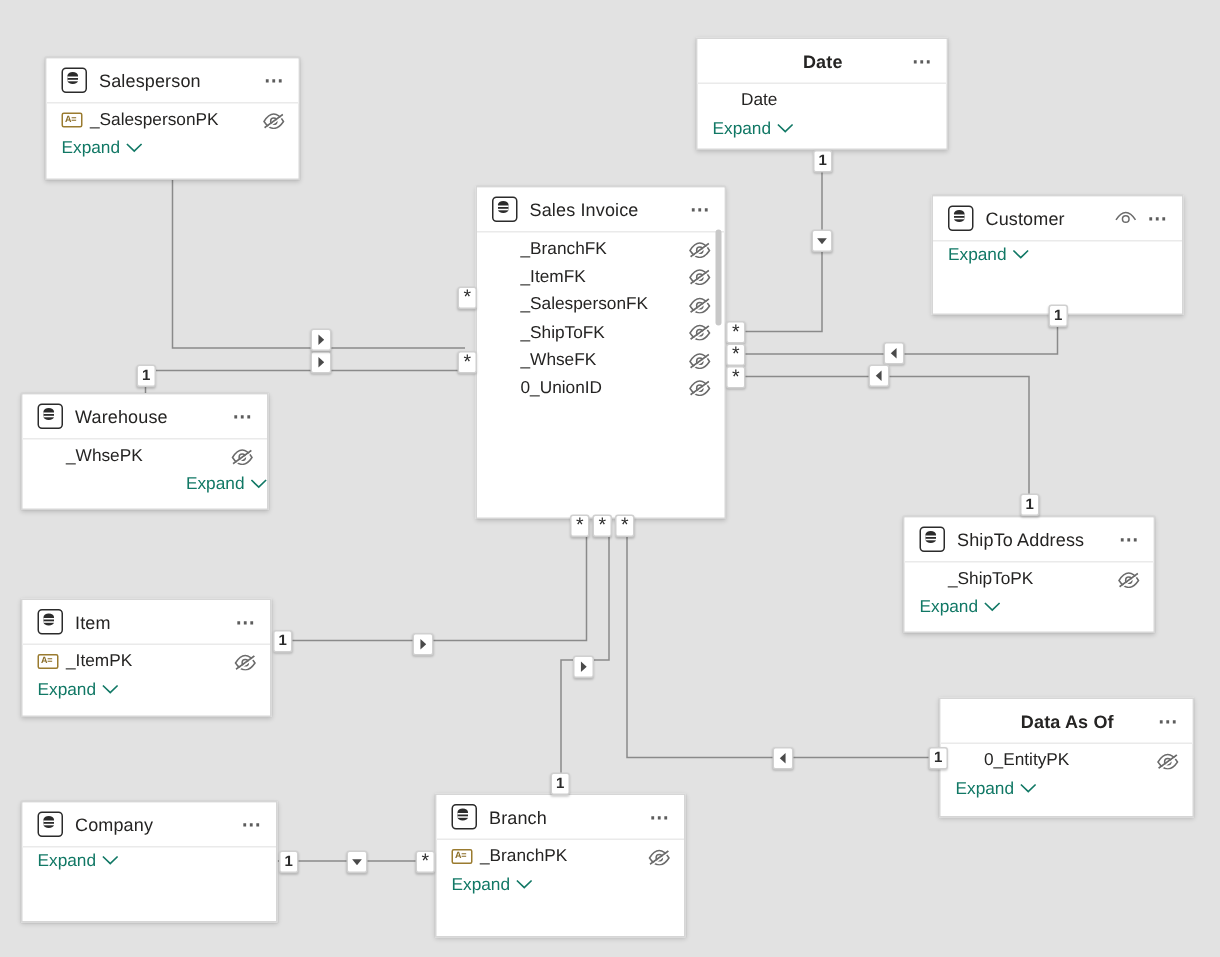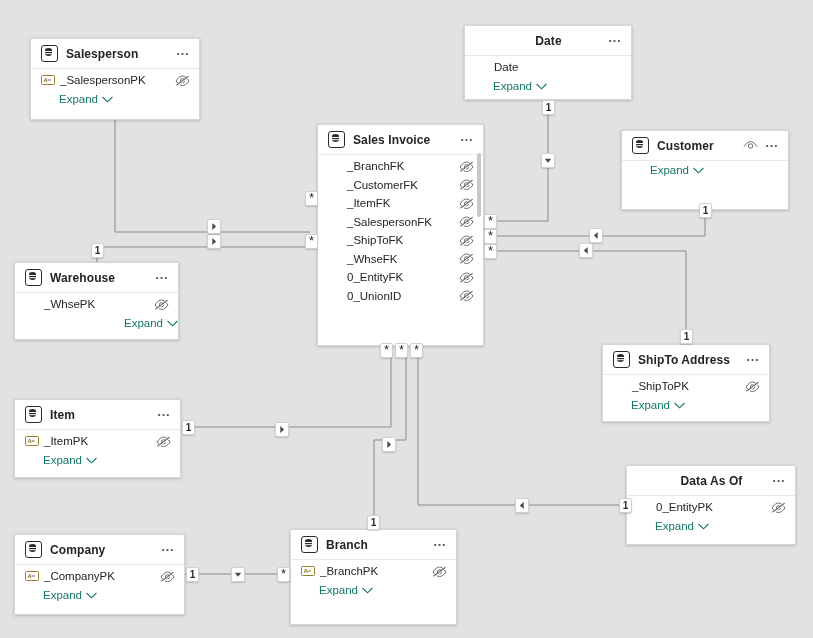--- a/index.html
+++ b/index.html
@@ -45,21 +45,21 @@
     content:"";position:absolute;left:3px;top:2.3px;
     width:7px;height:8px;background:#2b2b2b;
     border-radius:3.5px/2.4px;
   }
   .ticon:after{
     content:"";position:absolute;left:3px;top:5.4px;
     width:7px;height:1px;background:#fff;
     box-shadow:0 2.2px 0 0 #fff;
   }
   .ttitle{
-    font-size:12px;font-weight:700;color:#252423;
+    font-size:12px;font-weight:400;color:#252423;
     white-space:nowrap;letter-spacing:.1px;
   }
   .thead.centered .ttitle{font-weight:600;}
   .thead-right{margin-left:auto;display:flex;align-items:center;gap:7px;}
   .thead.centered .thead-right{position:absolute;right:9px;top:50%;transform:translateY(-50%);}
   .dots{
     font-size:13px;line-height:8px;color:#5c5c5c;letter-spacing:1px;
     font-weight:700;cursor:pointer;
   }
 
@@ -82,21 +82,21 @@
   .ficon i{
     position:absolute;left:1.4px;top:1.2px;
     font-style:normal;font-size:6px;line-height:6px;
     color:#8a6d28;font-weight:700;letter-spacing:-.2px;
   }
   .ficon-sp{width:14px;flex:0 0 14px;margin-right:5px;}
   .fname{white-space:nowrap;}
   .frighticon{margin-left:auto;}
 
   .foot{
-    padding:3px 0 0 10px;height:22px;box-sizing:border-box;margin-left:18px;
+    padding:3px 0 0 10px;height:22px;box-sizing:border-box;
   }
   .footlink{
     color:#117865;font-size:11.5px;cursor:pointer;
     display:inline-flex;align-items:center;gap:4px;
   }
   .chev{display:inline-block;}
 
   
   .vscroll{
     position:absolute;right:2px;
@@ -206,32 +206,20 @@
             <svg width="15" height="11" viewBox="0 0 15 11">
               <path d="M1 6 C3.2 2.4 6 1 7.5 1 C9 1 11.8 2.4 14 6 C11.8 9.3 9 10.6 7.5 10.6 C6 10.6 3.2 9.3 1 6 Z" fill="none" stroke="#6b6b6b" stroke-width="1"></path>
               <circle cx="7.5" cy="5.8" r="2.1" fill="none" stroke="#6b6b6b" stroke-width="1"></circle>
               <line x1="1.4" y1="10.2" x2="13.6" y2="1.3" stroke="#6b6b6b" stroke-width="1.2"></line>
               <line x1="2.3" y1="10.9" x2="14.5" y2="2.0" stroke="#ffffff" stroke-width="0.9"></line>
             </svg>
           </span>
         </div>
         <div class="row">
           <span class="ficon-sp"></span>
-          <span class="fname">_CustomerFK</span>
-          <span class="eye frighticon">
-            <svg width="15" height="11" viewBox="0 0 15 11">
-              <path d="M1 6 C3.2 2.4 6 1 7.5 1 C9 1 11.8 2.4 14 6 C11.8 9.3 9 10.6 7.5 10.6 C6 10.6 3.2 9.3 1 6 Z" fill="none" stroke="#6b6b6b" stroke-width="1"></path>
-              <circle cx="7.5" cy="5.8" r="2.1" fill="none" stroke="#6b6b6b" stroke-width="1"></circle>
-              <line x1="1.4" y1="10.2" x2="13.6" y2="1.3" stroke="#6b6b6b" stroke-width="1.2"></line>
-              <line x1="2.3" y1="10.9" x2="14.5" y2="2.0" stroke="#ffffff" stroke-width="0.9"></line>
-            </svg>
-          </span>
-        </div>
-        <div class="row">
-          <span class="ficon-sp"></span>
           <span class="fname">_ItemFK</span>
           <span class="eye frighticon">
             <svg width="15" height="11" viewBox="0 0 15 11">
               <path d="M1 6 C3.2 2.4 6 1 7.5 1 C9 1 11.8 2.4 14 6 C11.8 9.3 9 10.6 7.5 10.6 C6 10.6 3.2 9.3 1 6 Z" fill="none" stroke="#6b6b6b" stroke-width="1"></path>
               <circle cx="7.5" cy="5.8" r="2.1" fill="none" stroke="#6b6b6b" stroke-width="1"></circle>
               <line x1="1.4" y1="10.2" x2="13.6" y2="1.3" stroke="#6b6b6b" stroke-width="1.2"></line>
               <line x1="2.3" y1="10.9" x2="14.5" y2="2.0" stroke="#ffffff" stroke-width="0.9"></line>
             </svg>
           </span>
         </div>
@@ -255,32 +243,20 @@
               <path d="M1 6 C3.2 2.4 6 1 7.5 1 C9 1 11.8 2.4 14 6 C11.8 9.3 9 10.6 7.5 10.6 C6 10.6 3.2 9.3 1 6 Z" fill="none" stroke="#6b6b6b" stroke-width="1"></path>
               <circle cx="7.5" cy="5.8" r="2.1" fill="none" stroke="#6b6b6b" stroke-width="1"></circle>
               <line x1="1.4" y1="10.2" x2="13.6" y2="1.3" stroke="#6b6b6b" stroke-width="1.2"></line>
               <line x1="2.3" y1="10.9" x2="14.5" y2="2.0" stroke="#ffffff" stroke-width="0.9"></line>
             </svg>
           </span>
         </div>
         <div class="row">
           <span class="ficon-sp"></span>
           <span class="fname">_WhseFK</span>
-          <span class="eye frighticon">
-            <svg width="15" height="11" viewBox="0 0 15 11">
-              <path d="M1 6 C3.2 2.4 6 1 7.5 1 C9 1 11.8 2.4 14 6 C11.8 9.3 9 10.6 7.5 10.6 C6 10.6 3.2 9.3 1 6 Z" fill="none" stroke="#6b6b6b" stroke-width="1"></path>
-              <circle cx="7.5" cy="5.8" r="2.1" fill="none" stroke="#6b6b6b" stroke-width="1"></circle>
-              <line x1="1.4" y1="10.2" x2="13.6" y2="1.3" stroke="#6b6b6b" stroke-width="1.2"></line>
-              <line x1="2.3" y1="10.9" x2="14.5" y2="2.0" stroke="#ffffff" stroke-width="0.9"></line>
-            </svg>
-          </span>
-        </div>
-        <div class="row">
-          <span class="ficon-sp"></span>
-          <span class="fname">0_EntityFK</span>
           <span class="eye frighticon">
             <svg width="15" height="11" viewBox="0 0 15 11">
               <path d="M1 6 C3.2 2.4 6 1 7.5 1 C9 1 11.8 2.4 14 6 C11.8 9.3 9 10.6 7.5 10.6 C6 10.6 3.2 9.3 1 6 Z" fill="none" stroke="#6b6b6b" stroke-width="1"></path>
               <circle cx="7.5" cy="5.8" r="2.1" fill="none" stroke="#6b6b6b" stroke-width="1"></circle>
               <line x1="1.4" y1="10.2" x2="13.6" y2="1.3" stroke="#6b6b6b" stroke-width="1.2"></line>
               <line x1="2.3" y1="10.9" x2="14.5" y2="2.0" stroke="#ffffff" stroke-width="0.9"></line>
             </svg>
           </span>
         </div>
         <div class="row">
@@ -436,36 +412,20 @@
             </svg></span>
         </span></div>
     </div>
     <div class="tbl" style="left: 14px; top: 534px; width: 171px; height: 81px;">
       <div class="thead">
         <span class="ticon"></span>
         <span class="ttitle">Company</span>
         <span class="thead-right">
           <span class="dots">⋯</span>
         </span>
-      </div>
-      <div class="fields">
-        <div class="row">
-          <span class="ficon">
-            <i>A=</i>
-          </span>
-          <span class="fname">_CompanyPK</span>
-          <span class="eye frighticon">
-            <svg width="15" height="11" viewBox="0 0 15 11">
-              <path d="M1 6 C3.2 2.4 6 1 7.5 1 C9 1 11.8 2.4 14 6 C11.8 9.3 9 10.6 7.5 10.6 C6 10.6 3.2 9.3 1 6 Z" fill="none" stroke="#6b6b6b" stroke-width="1"></path>
-              <circle cx="7.5" cy="5.8" r="2.1" fill="none" stroke="#6b6b6b" stroke-width="1"></circle>
-              <line x1="1.4" y1="10.2" x2="13.6" y2="1.3" stroke="#6b6b6b" stroke-width="1.2"></line>
-              <line x1="2.3" y1="10.9" x2="14.5" y2="2.0" stroke="#ffffff" stroke-width="0.9"></line>
-            </svg>
-          </span>
-        </div>
       </div>
       <div class="foot"><span class="footlink">
           <span>Expand</span>
           <span class="chev"><svg width="11" height="7" viewBox="0 0 11 7">
               <polyline points="0.6,1 5.5,5.8 10.4,1" fill="none" stroke="#117865" stroke-width="1.1"></polyline>
             </svg></span>
         </span></div>
     </div>
     <div class="tbl" style="left: 290px; top: 529px; width: 167px; height: 96px;">
       <div class="thead">

